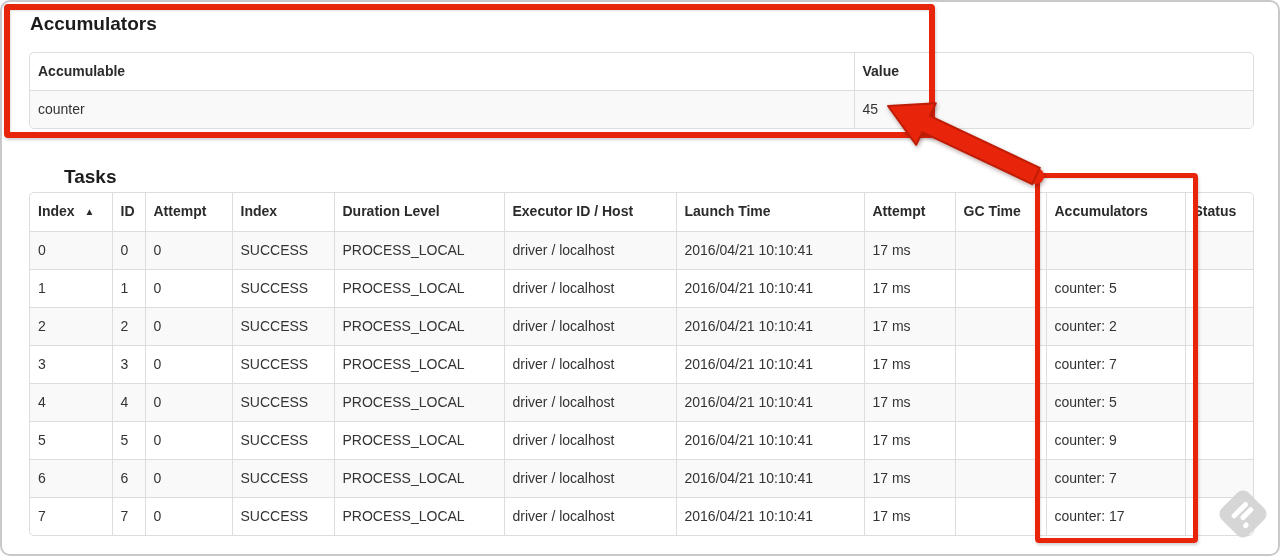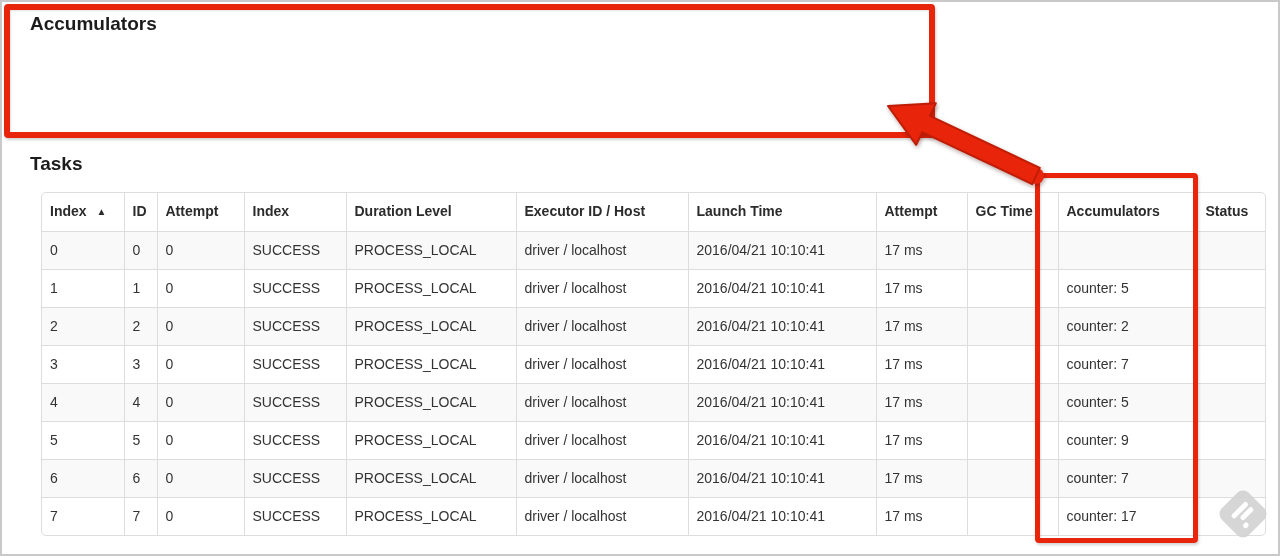--- a/index.html
+++ b/index.html
@@ -1,35 +1,35 @@
 <!DOCTYPE html>
 <html style="--anno: #e8240b;"><head>
 <meta charset="utf-8">
 <style>
   html,body { margin:0; padding:0; background:#ffffff; }
   body { width:1280px; height:556px; font-family:"Liberation Sans","DejaVu Sans",sans-serif; }
 
   .frame {
     position:relative; width:1280px; height:556px; box-sizing:border-box;
-    border:2px solid #c9c9c9; border-radius:0; background:#fff; overflow:hidden;
+    border:2px solid #c9c9c9; border-radius:10px; background:#fff; overflow:hidden;
   }
 
   h4.section-title {
     position:absolute; margin:0; left:28px;
     font-size:19px; font-weight:bold; color:#1c1c1c; line-height:22px;
   }
   #acc-title   { top:11px; }
-  #tasks-title { top:151px; }
+  #tasks-title { top:164px;margin-left:34px; }
 
   .tbl-wrap {
     position:absolute; left:27px; width:1225px; box-sizing:border-box;
     border:1px solid #dddddd; border-radius:5px; overflow:hidden; background:#fff;
   }
   #acc-wrap   { top:50px; }
-  #tasks-wrap { top:190px;margin-left:12px; }
+  #tasks-wrap { top:190px; }
 
   table.tbl { border-collapse:collapse; table-layout:fixed; width:100%; }
   .tbl th, .tbl td {
     padding:9px 8px; font-size:14px; line-height:19px; color:#333;
     text-align:left; vertical-align:top; overflow:hidden; white-space:nowrap;
     border-left:1px solid #dddddd; border-top:1px solid #dddddd;
   }
   .tbl th { font-weight:bold; color:#2b2b2b; }
   .tbl th:first-child, .tbl td:first-child { border-left:none; }
   .tbl thead th { border-top:none; }
@@ -52,20 +52,40 @@
 
   #watermark { position:absolute; left:1214px; top:485px; opacity:0.9; pointer-events:none; }
 </style>
 </head>
 <body>
 
 <div class="frame">
 
   <h4 class="section-title" id="acc-title">Accumulators</h4>
 
+  <div class="tbl-wrap" id="acc-wrap">
+    <table class="tbl">
+      <colgroup>
+          <col style="width:824px">
+          <col style="width:399px">
+        </colgroup>
+    <thead>
+          <tr>
+            <th>Accumulable</th>
+            <th>Value</th>
+          </tr>
+        </thead>
+        <tbody>
+          <tr>
+            <td>counter</td>
+            <td>45</td>
+          </tr>
+        </tbody>
+      </table>
+  </div>
 
   <h4 class="section-title" id="tasks-title">Tasks</h4>
 
   <div class="tbl-wrap" id="tasks-wrap">
     <table class="tbl">
       <colgroup>
         <col style="width:82px">
           <col style="width:33px">
           <col style="width:87px">
         <col style="width:102px">

